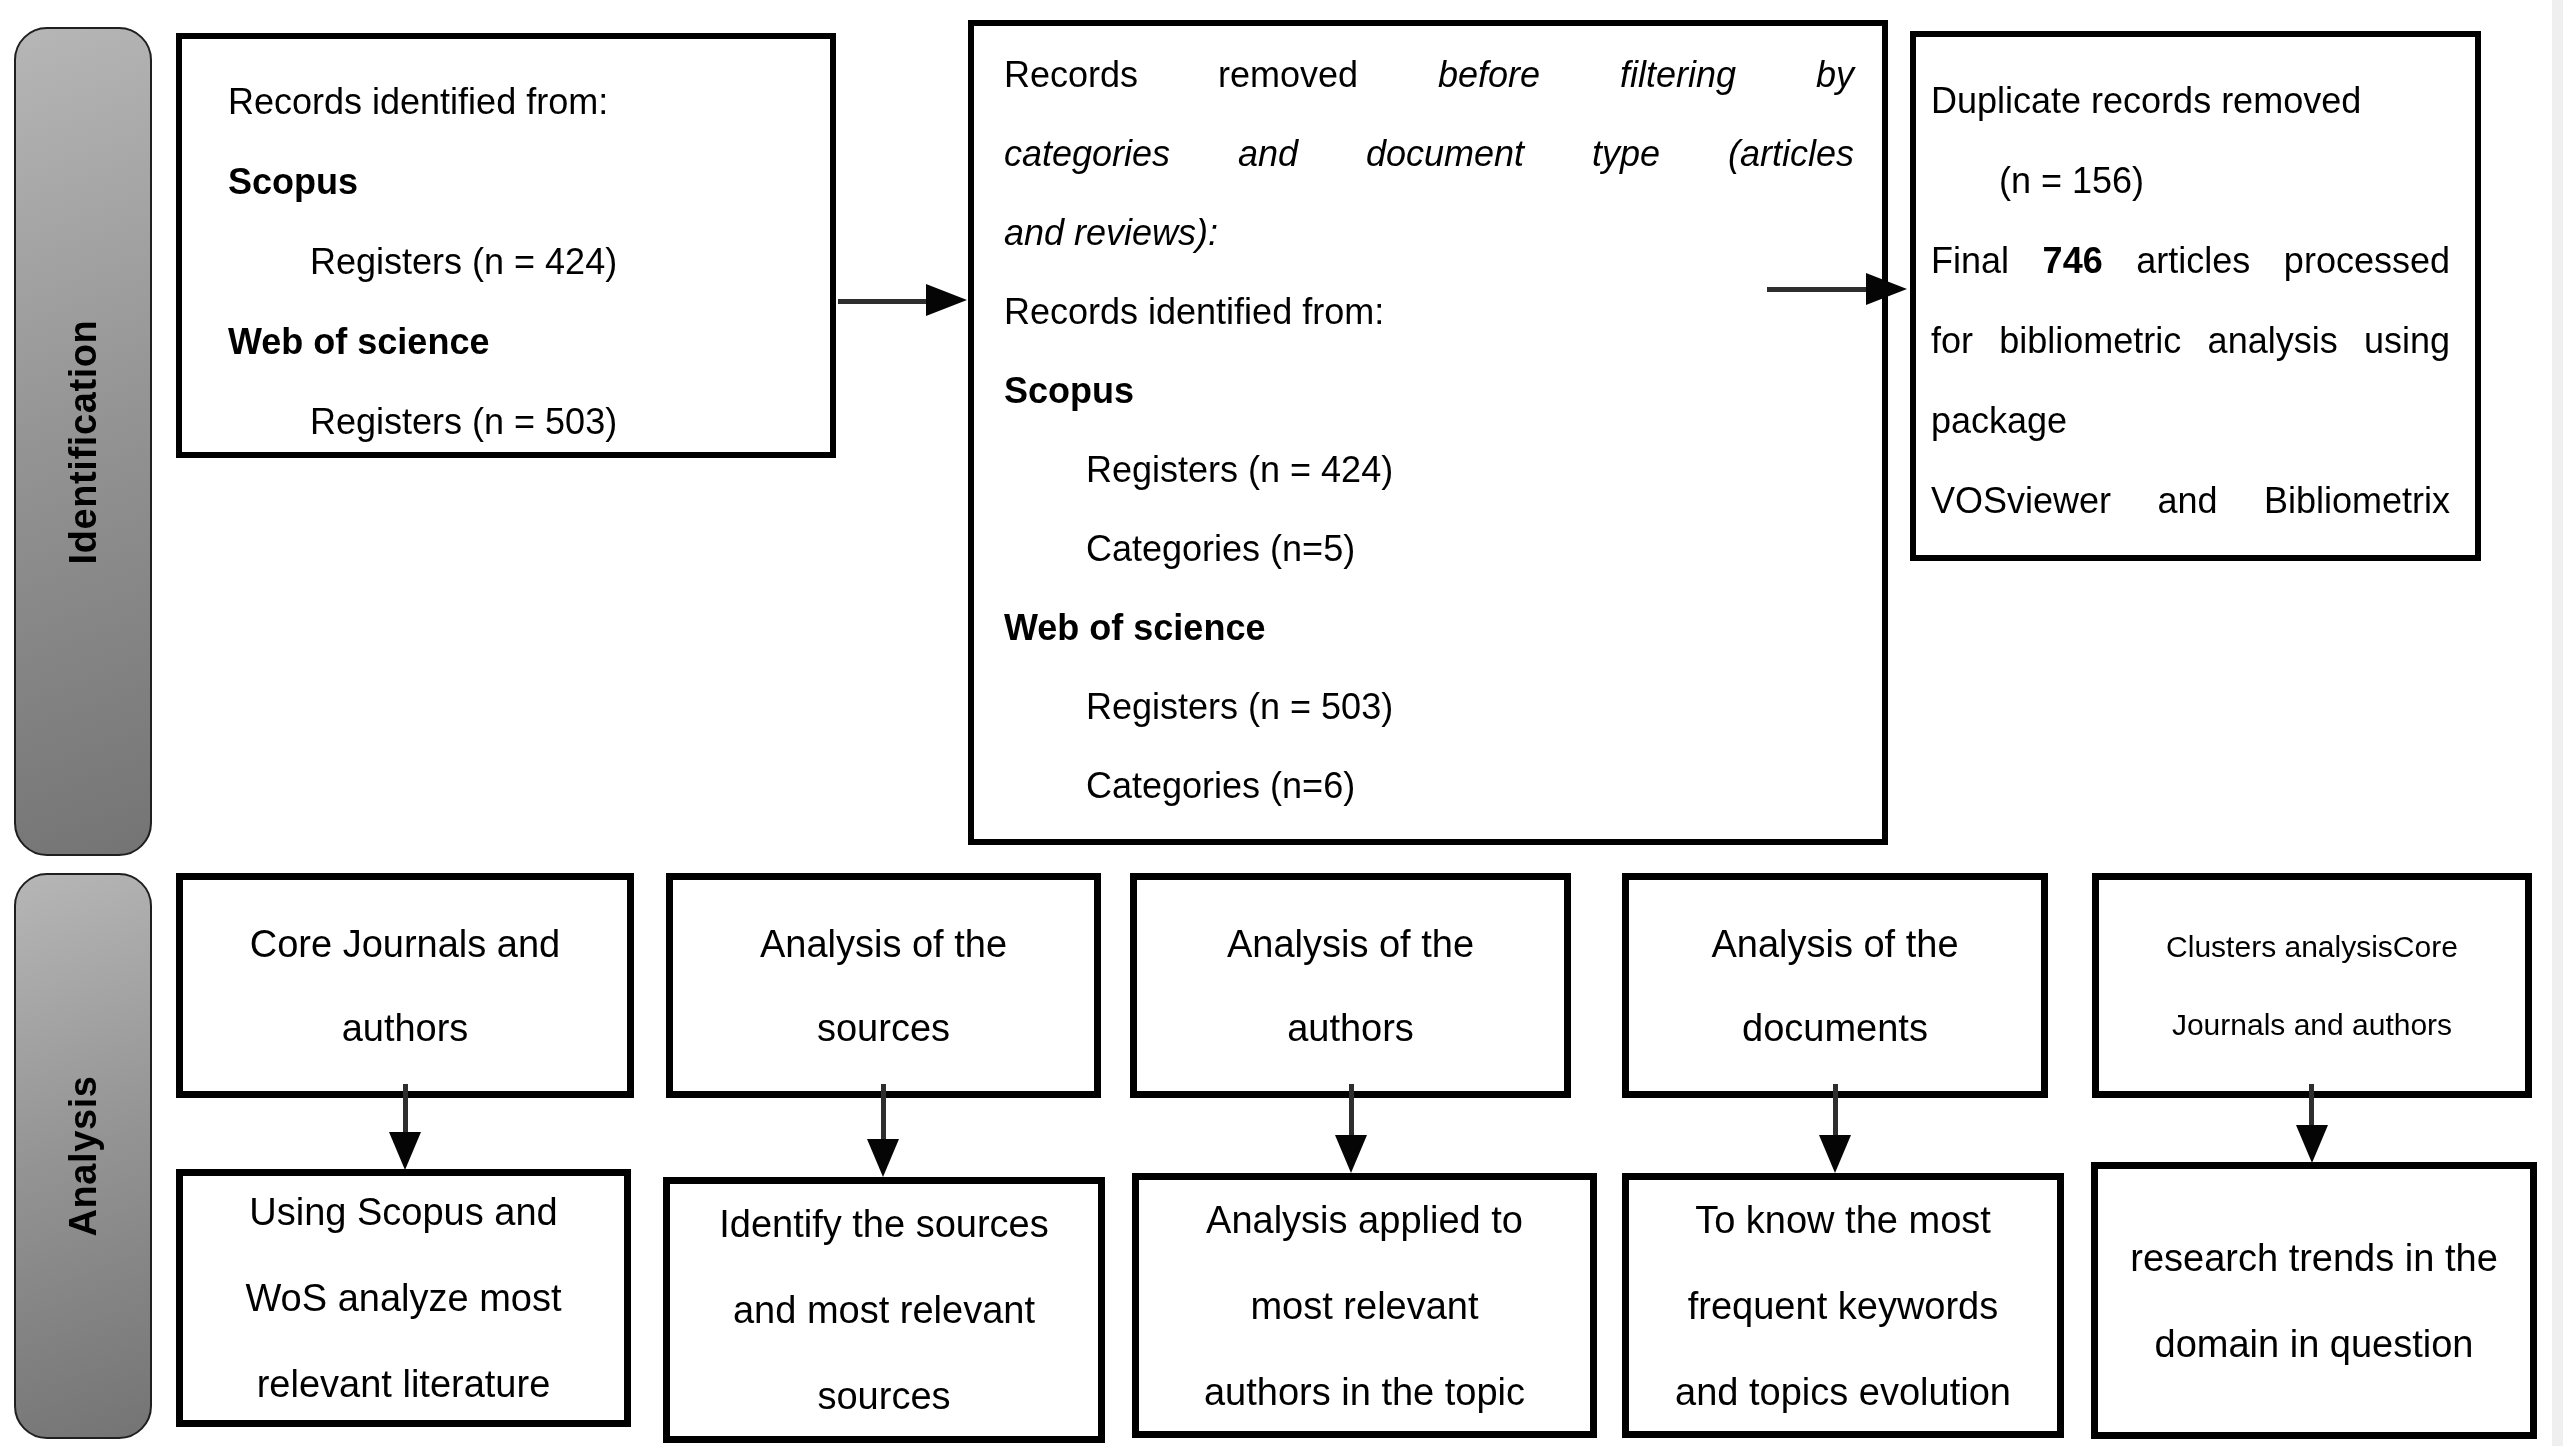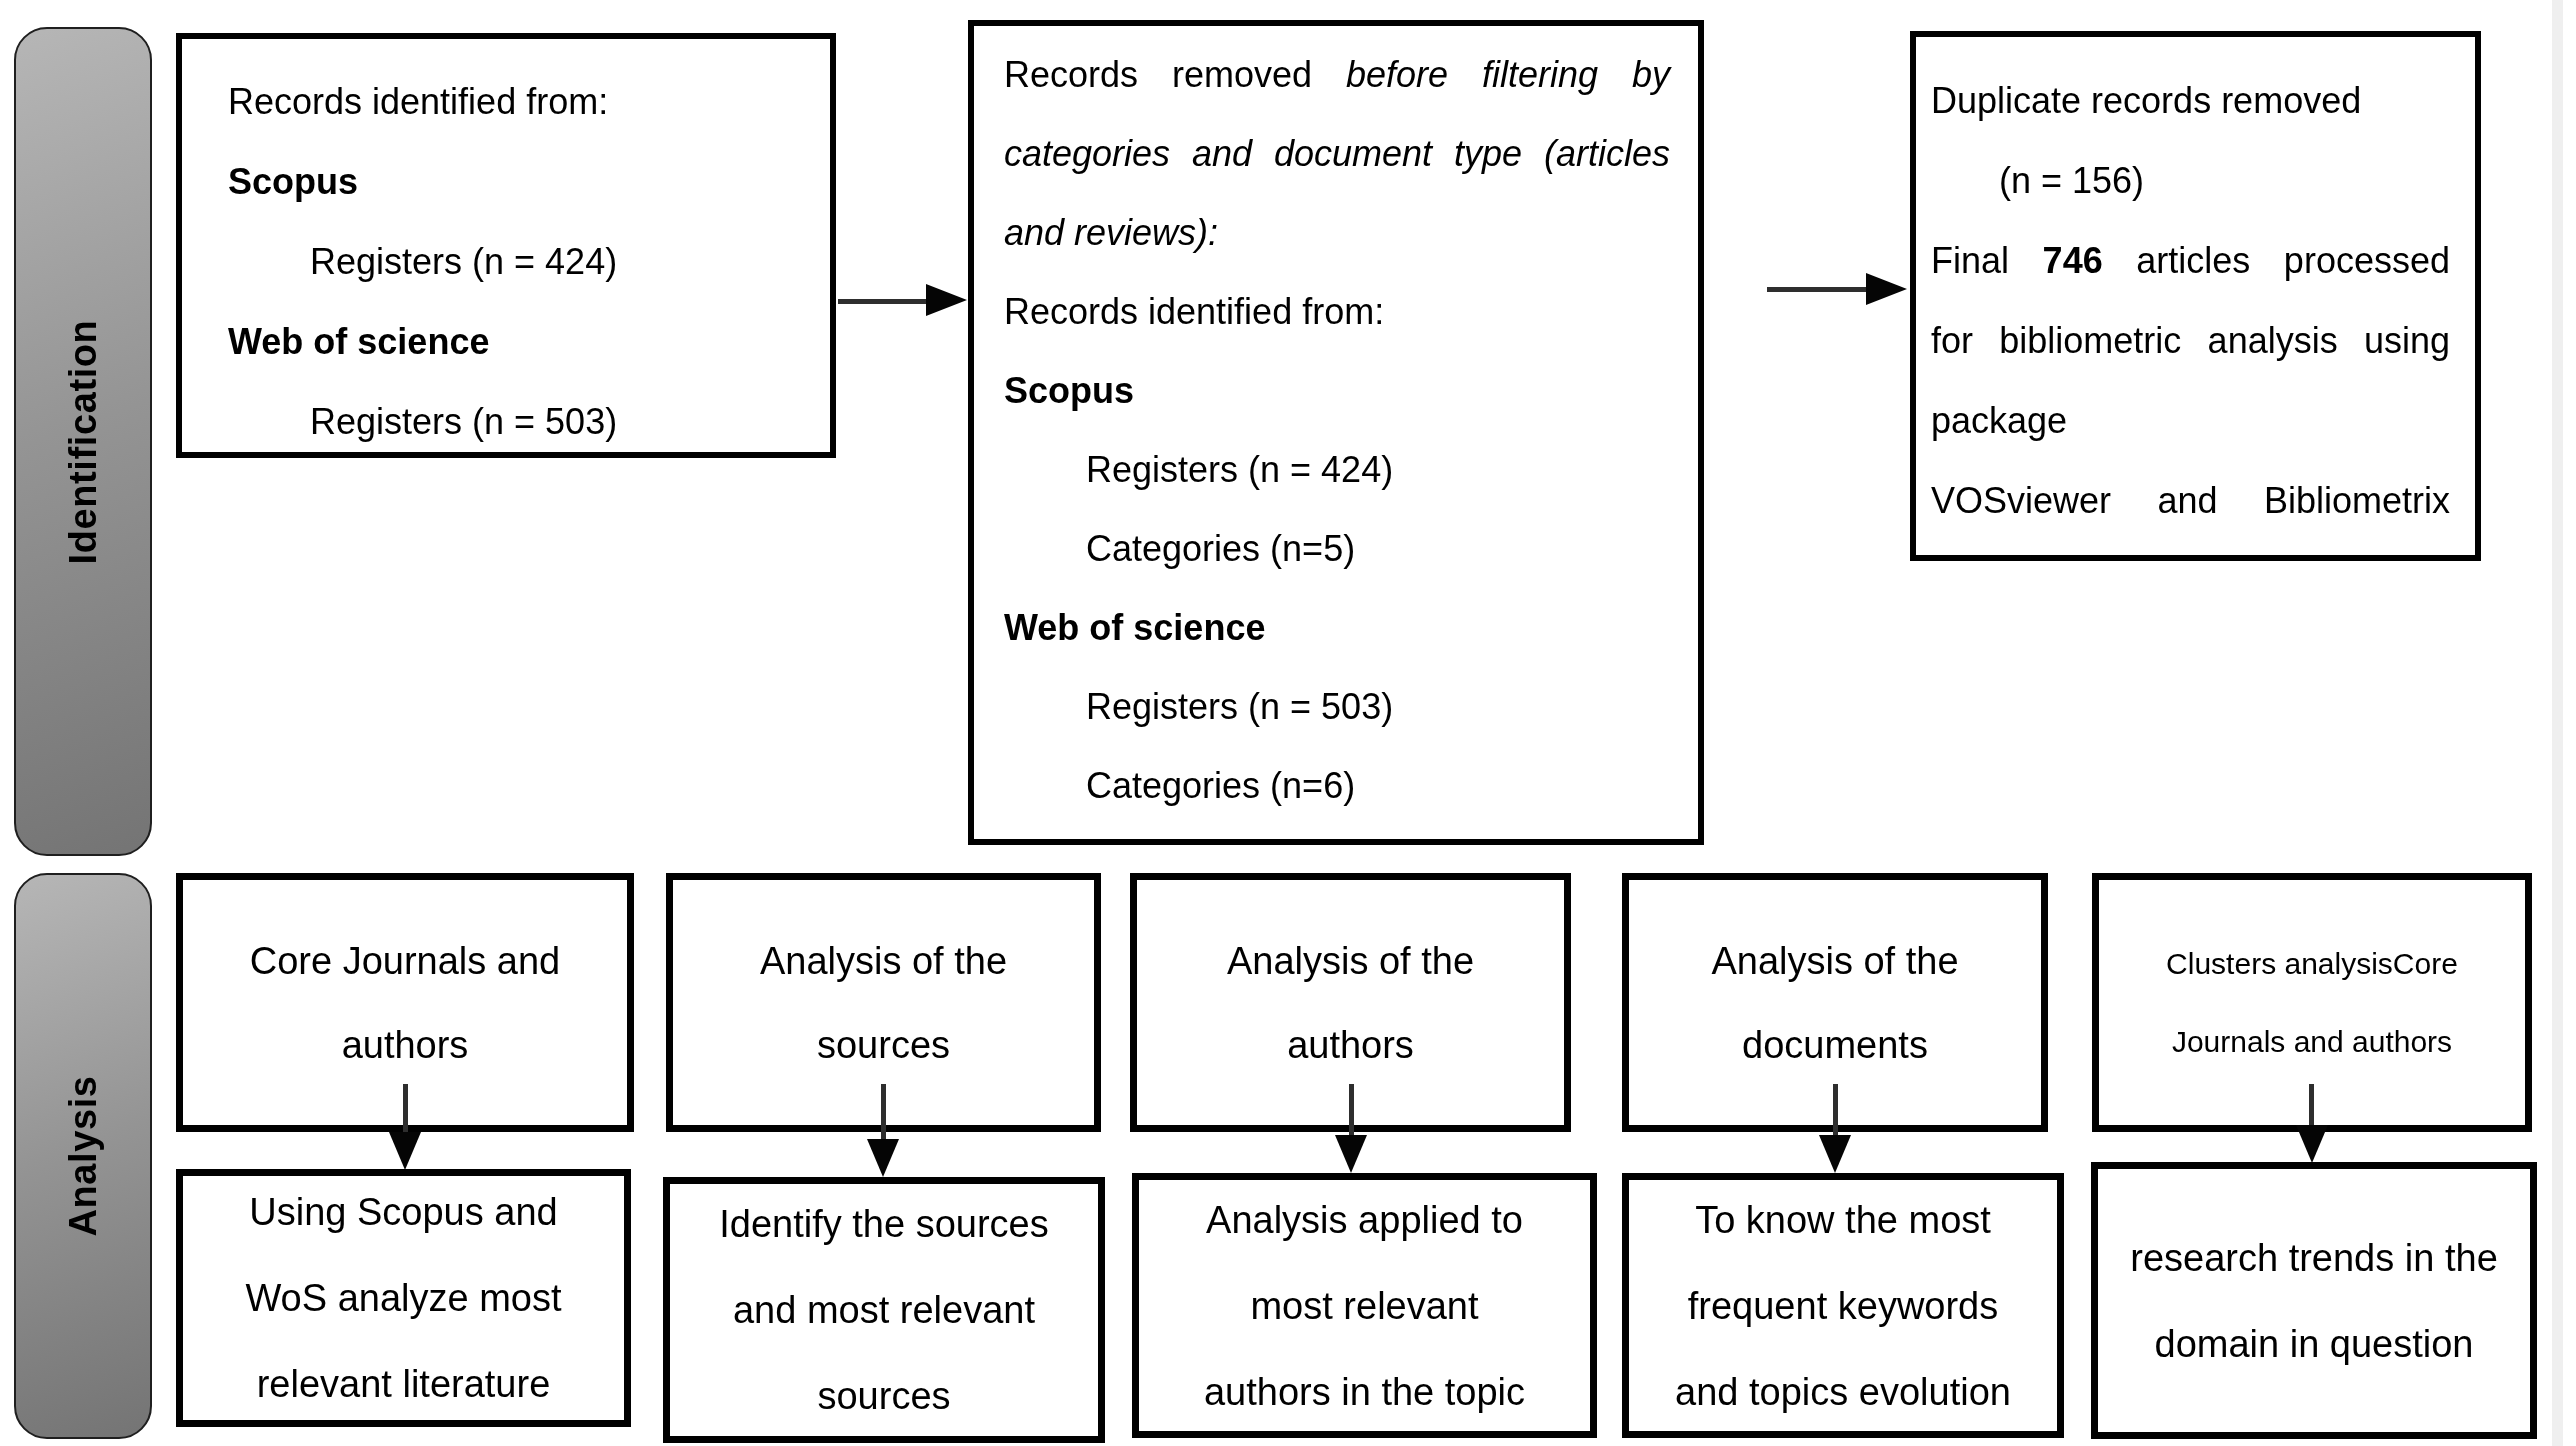--- a/index.html
+++ b/index.html
@@ -11,31 +11,31 @@
   .box { position:absolute; background:#fff; border:6.5px solid #000; }
   .idbox { font-size:36px; line-height:80px; }
   .idbox .line { white-space:nowrap; }
   .just { text-align:justify; text-align-last:justify; white-space:normal !important; }
   .ital { font-style:italic; }
   .bold { font-weight:bold; }
 
   #box1 { left:176px; top:33px;  width:660px; height:425px; padding:22.5px 18px 0 46px; }
   #box1 .indent { padding-left:82px; }
 
-  #box2 { left:968px; top:19.5px; width:736px; height:825px; padding:9px 28px 0 30px; line-height:79px; }
+  #box2 { left:968px; top:19.5px; width:920px; height:825px; padding:9px 28px 0 30px; line-height:79px; }
   #box2 .indent { padding-left:82px; }
 
   #box3 { left:1910px; top:31px; width:571px; height:530px; padding:24px 25px 0 15px; }
   #box3 .indent { padding-left:68px; }
 
   
   .abox, .bbox { position:absolute; background:#fff; border:7px solid #000;
                  display:flex; flex-direction:column; justify-content:center;
                  align-items:center; text-align:center; }
-  .abox { top:873px; height:259px; font-size:38px; line-height:84px; }
+  .abox { top:873px; height:225px; font-size:38px; line-height:84px; }
   .abox.small { font-size:30px; line-height:78px; }
   .bbox { font-size:38px; line-height:86px; }
   .aline, .bline { white-space:nowrap; }
 
   
   .bar { position:absolute; left:13.6px; width:138px; border:2.4px solid #1f1f1f; border-radius:33px;
          background:linear-gradient(160deg,#b6b6b6 0%,#949494 48%,#747474 100%); }
   #bar-identification { top:27px;  height:829px; }
   #bar-analysis       { top:873px; height:566px; }
   .bar span { position:absolute; top:50%; left:50%;

